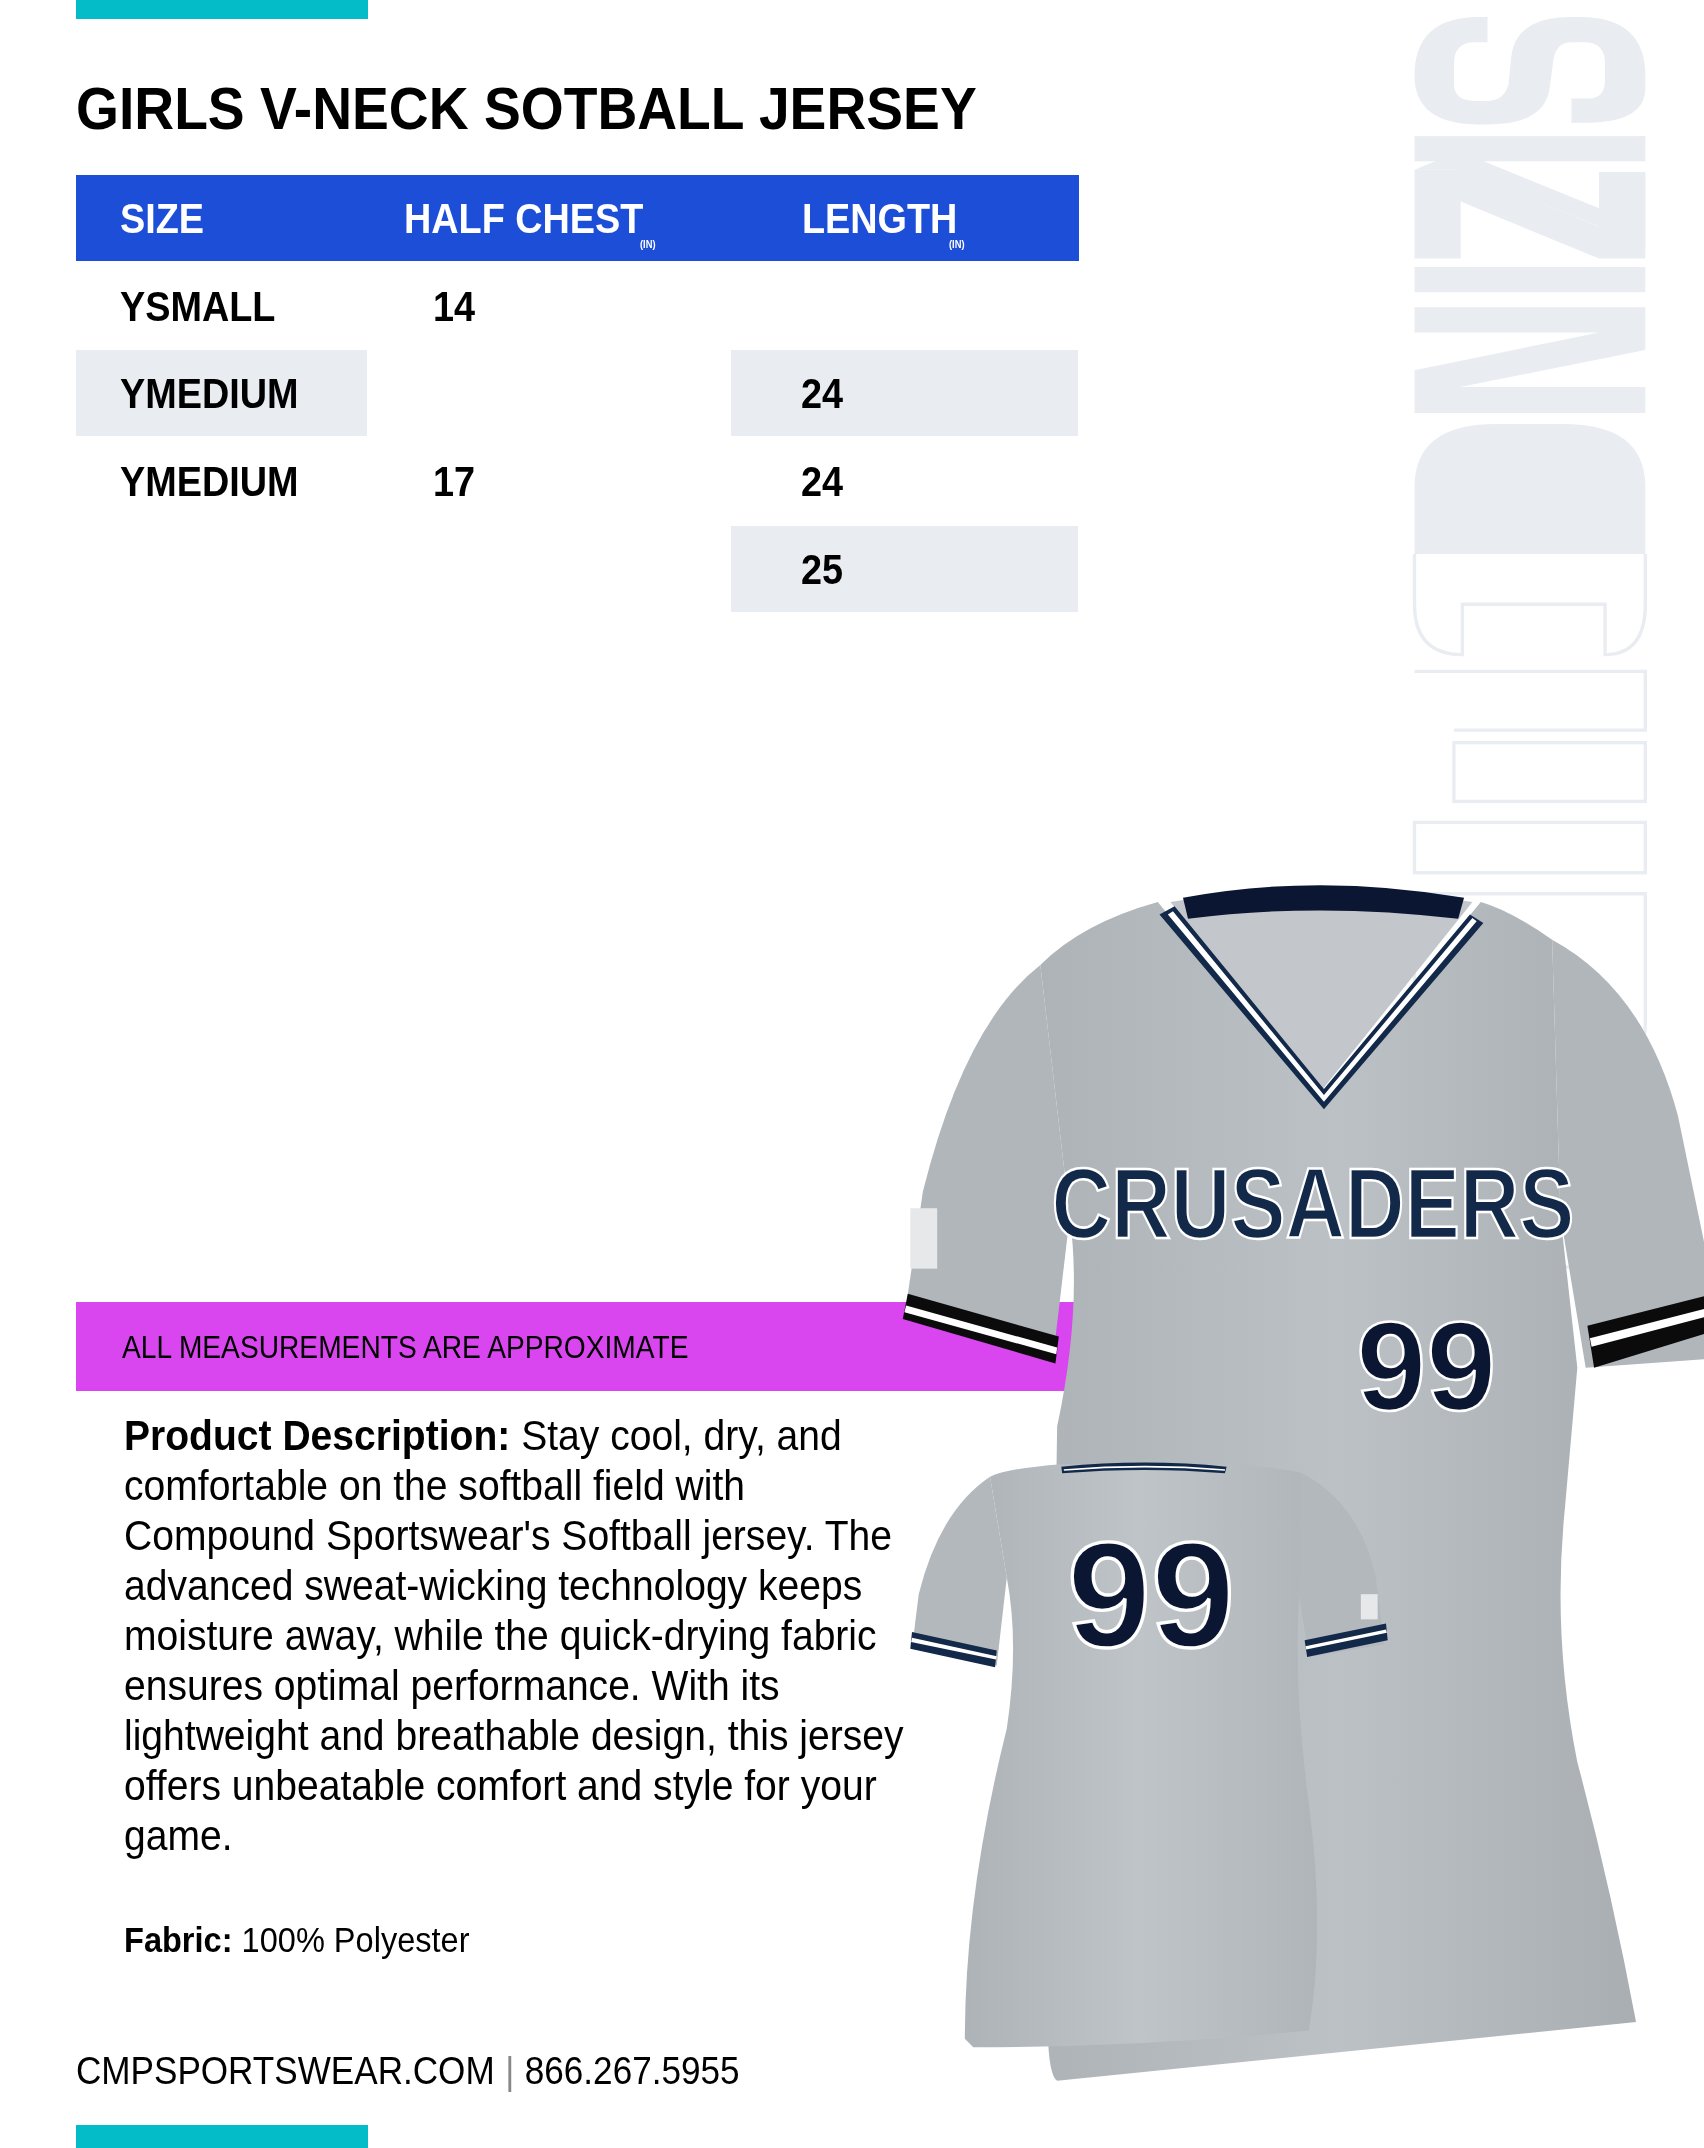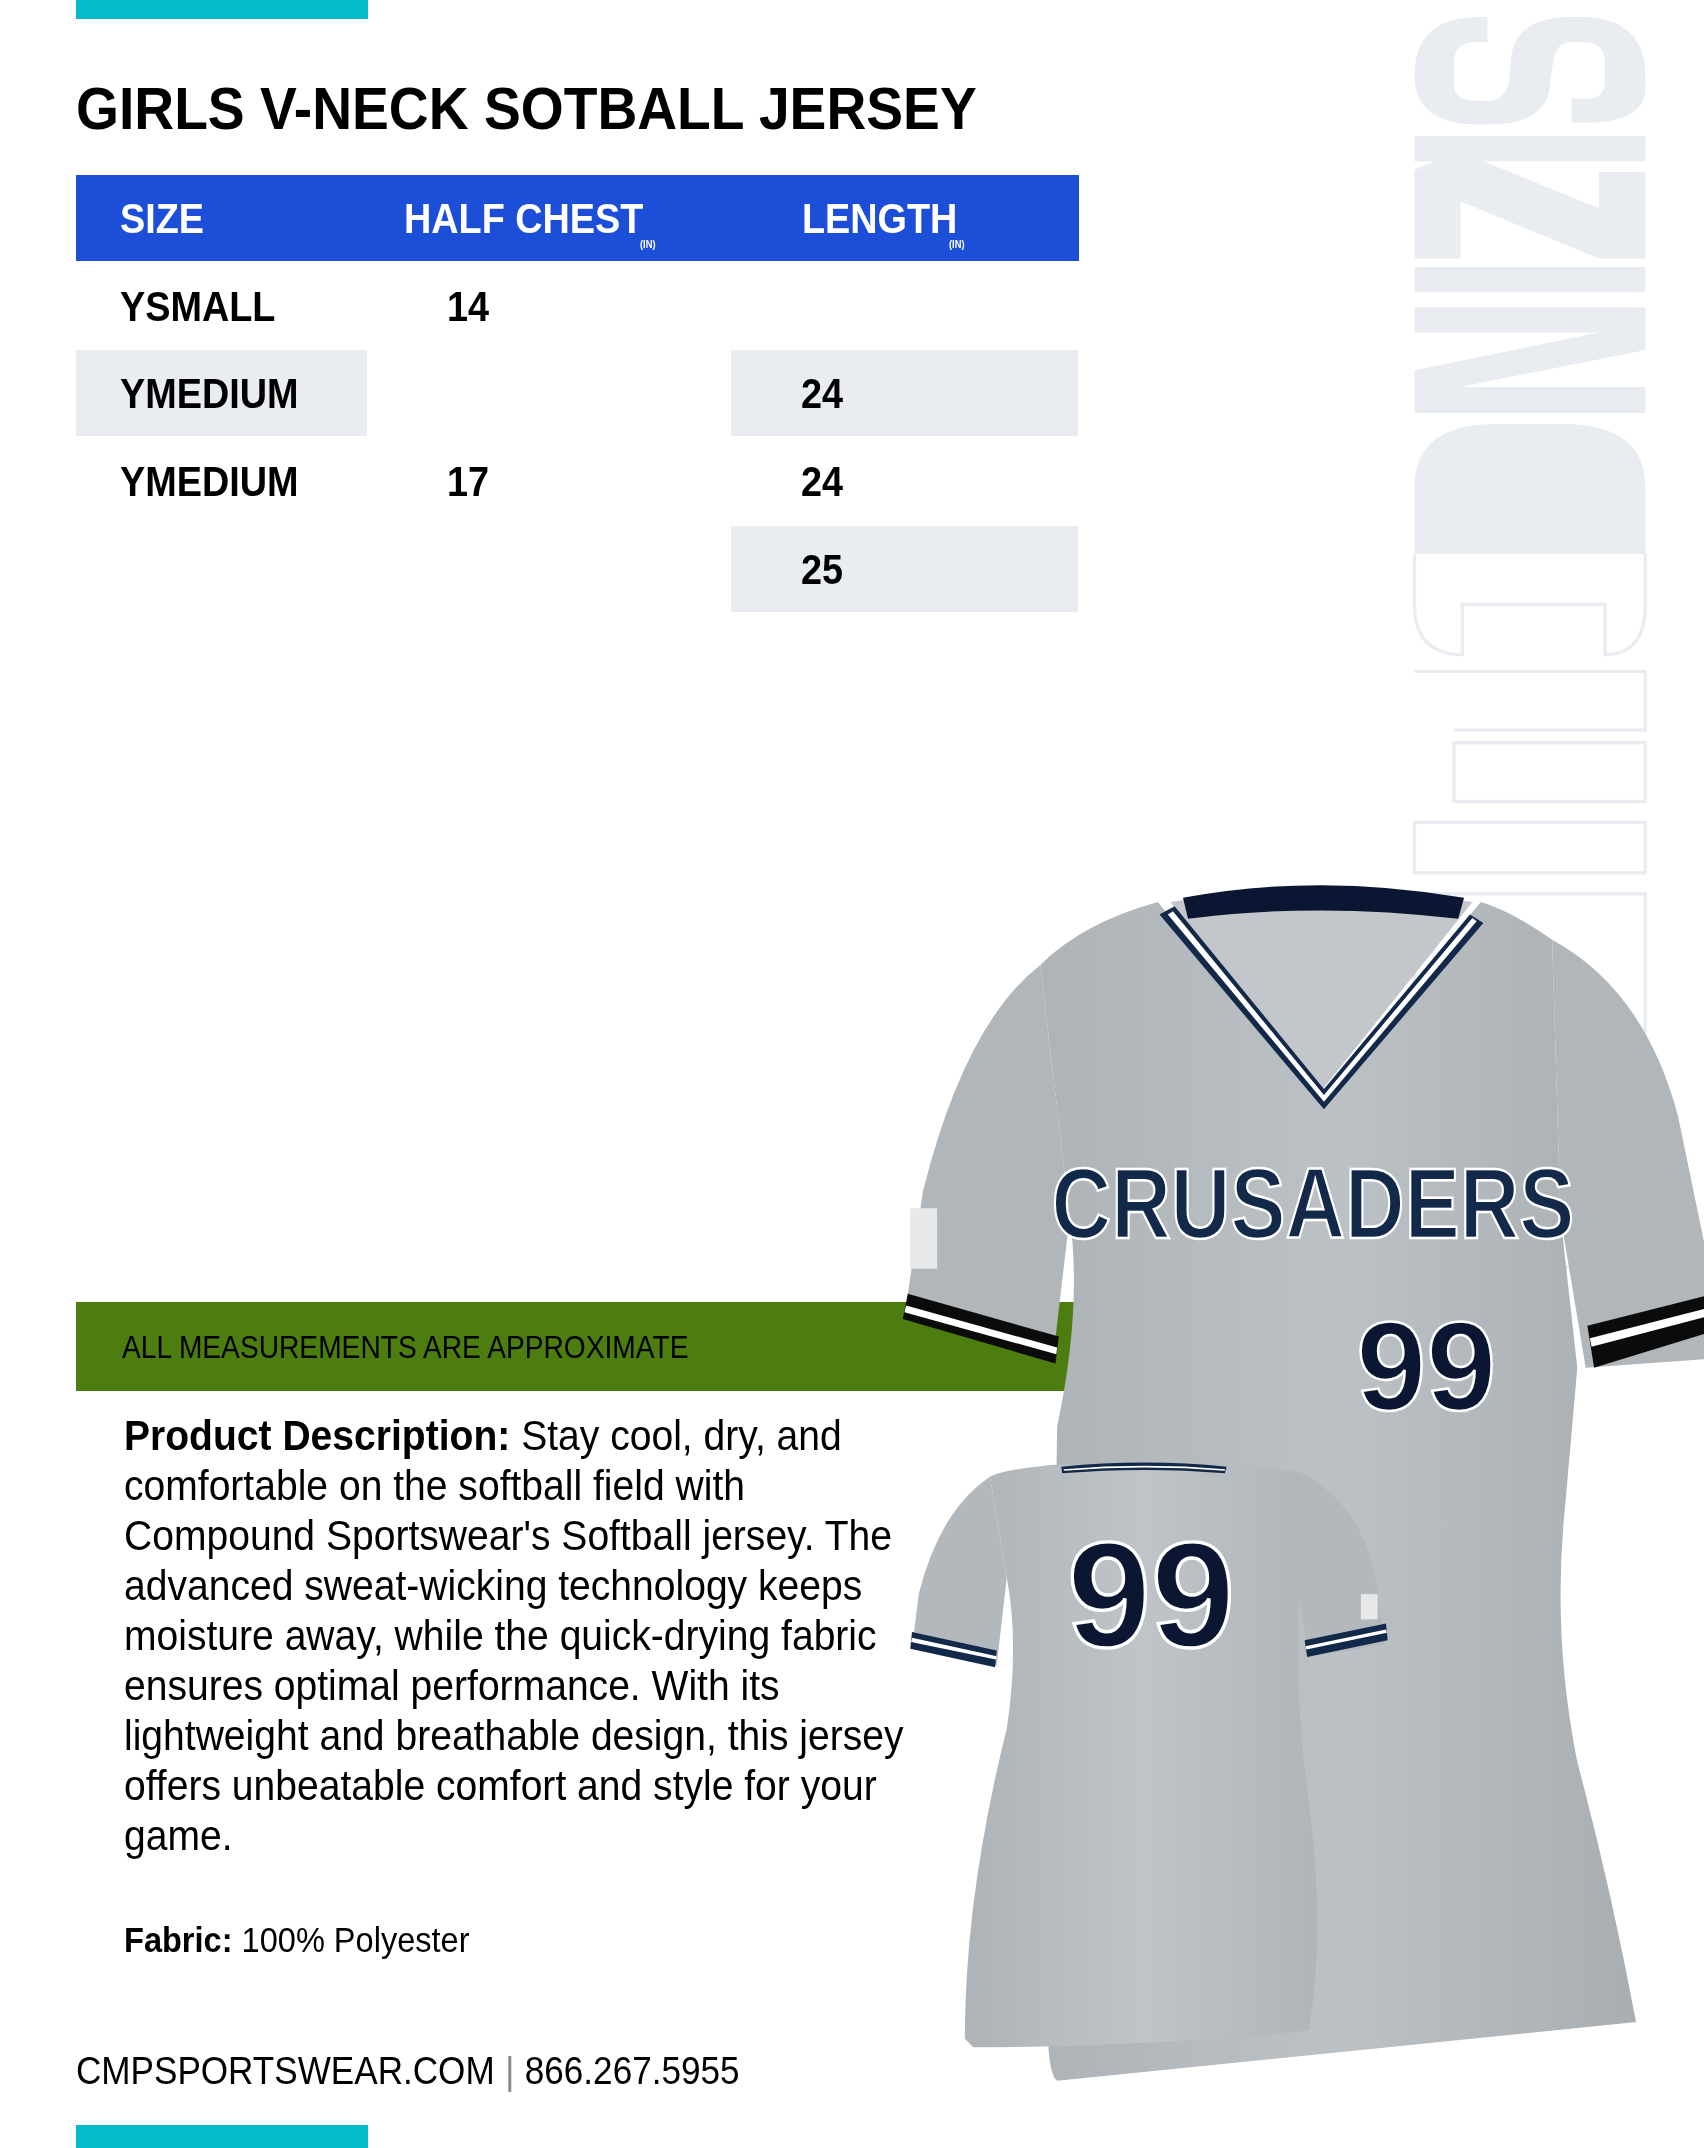--- a/index.html
+++ b/index.html
@@ -42,31 +42,31 @@
   .th-unit {
     position:absolute; top:62px; font-size:11.7px; font-weight:bold; color:#fff;
     transform:scaleX(0.8); transform-origin:left top;
   }
   .tr { position:relative; height:86px; margin-top:1.7px; }
   .cell {
     position:absolute; top:0; bottom:0;
   }
   .tr.alt .cell { background:#e9ecf1; }
   .c1 { left:0; width:291px; }
-  .c2 { left:302px; width:354px;text-align:right; }
+  .c2 { left:288px; width:354px;text-align:right; }
   .c3 { left:655px; width:347px; }
   .cell-text {
     position:absolute; top:20px; font-size:42px; font-weight:bold; line-height:47px;
     transform:scaleX(0.9); transform-origin:left top; white-space:nowrap;
   }
 
   
   .measure-band {
     position:absolute; left:76px; top:1302px; width:1007px; height:89px;
-    background:#4d7c0f; z-index:1;
+    background:#d946ef; z-index:1;
   }
   .measure-text {
     position:absolute; left:46px; top:27px; font-size:32px; line-height:37px;
     transform:scaleX(0.88); transform-origin:left top; white-space:nowrap;
   }
 
   
   .desc {
     position:absolute; left:124px; top:1411px; width:839px;
     font-size:42px; line-height:50px; z-index:2;

